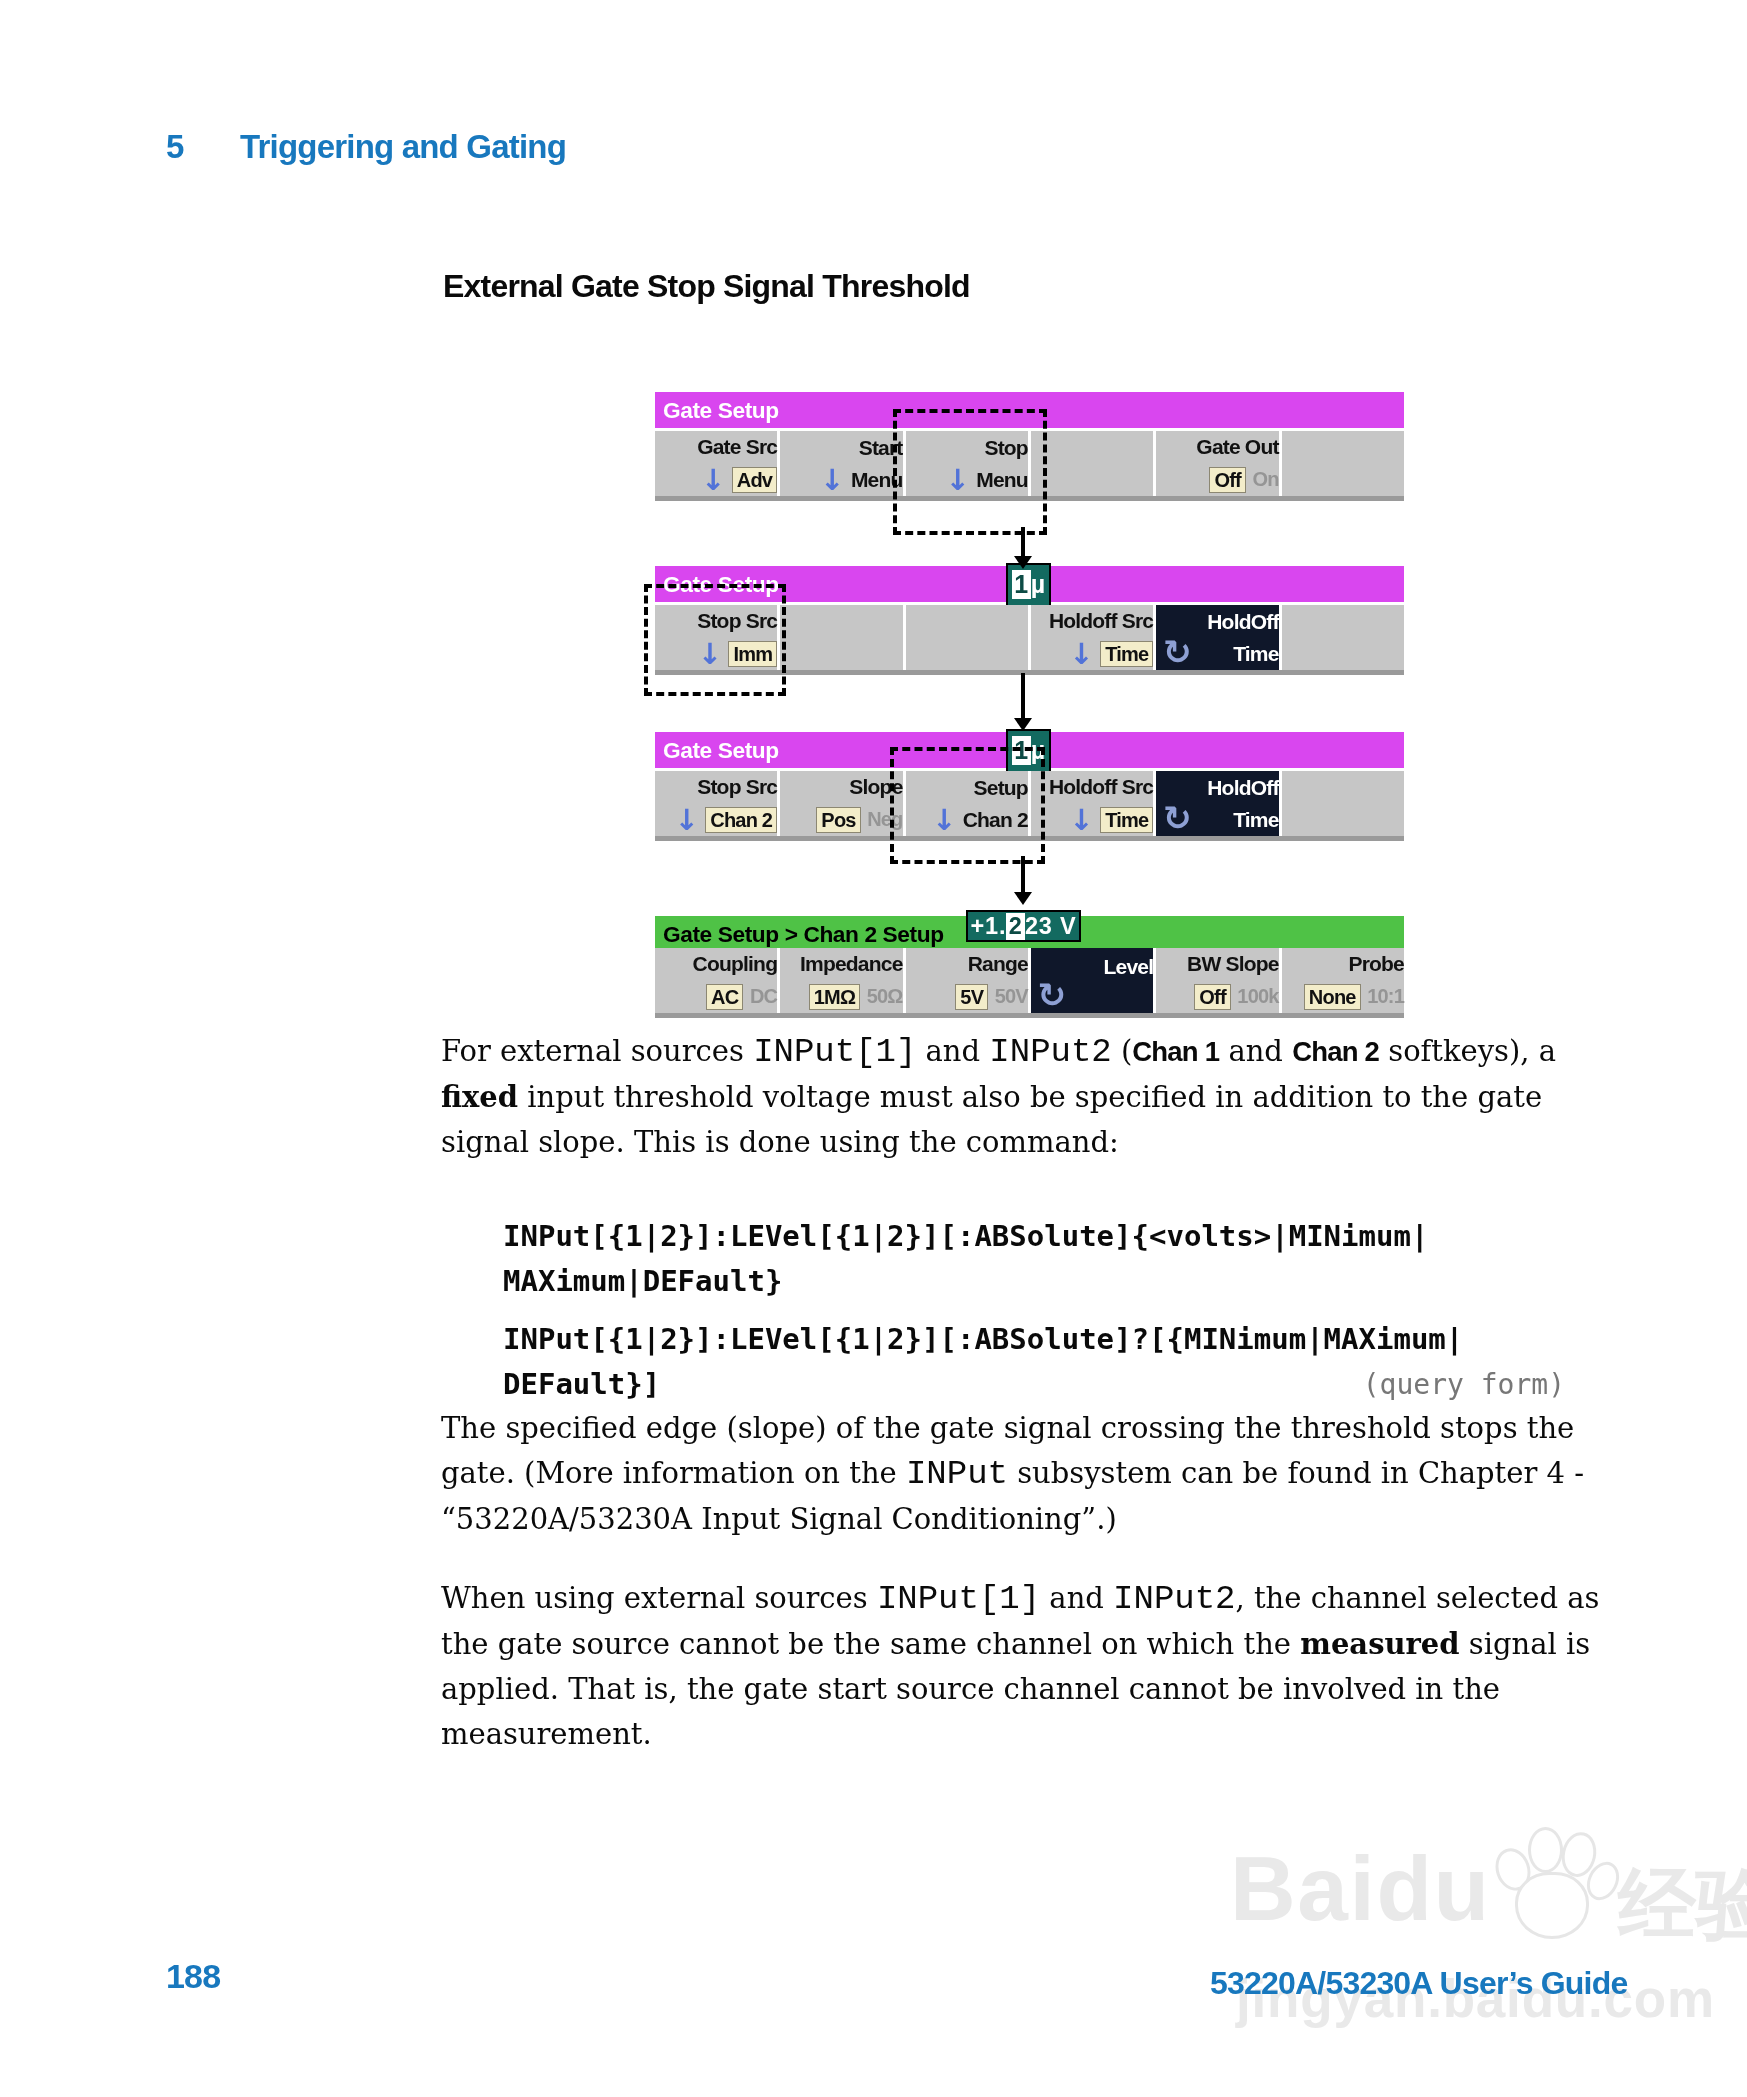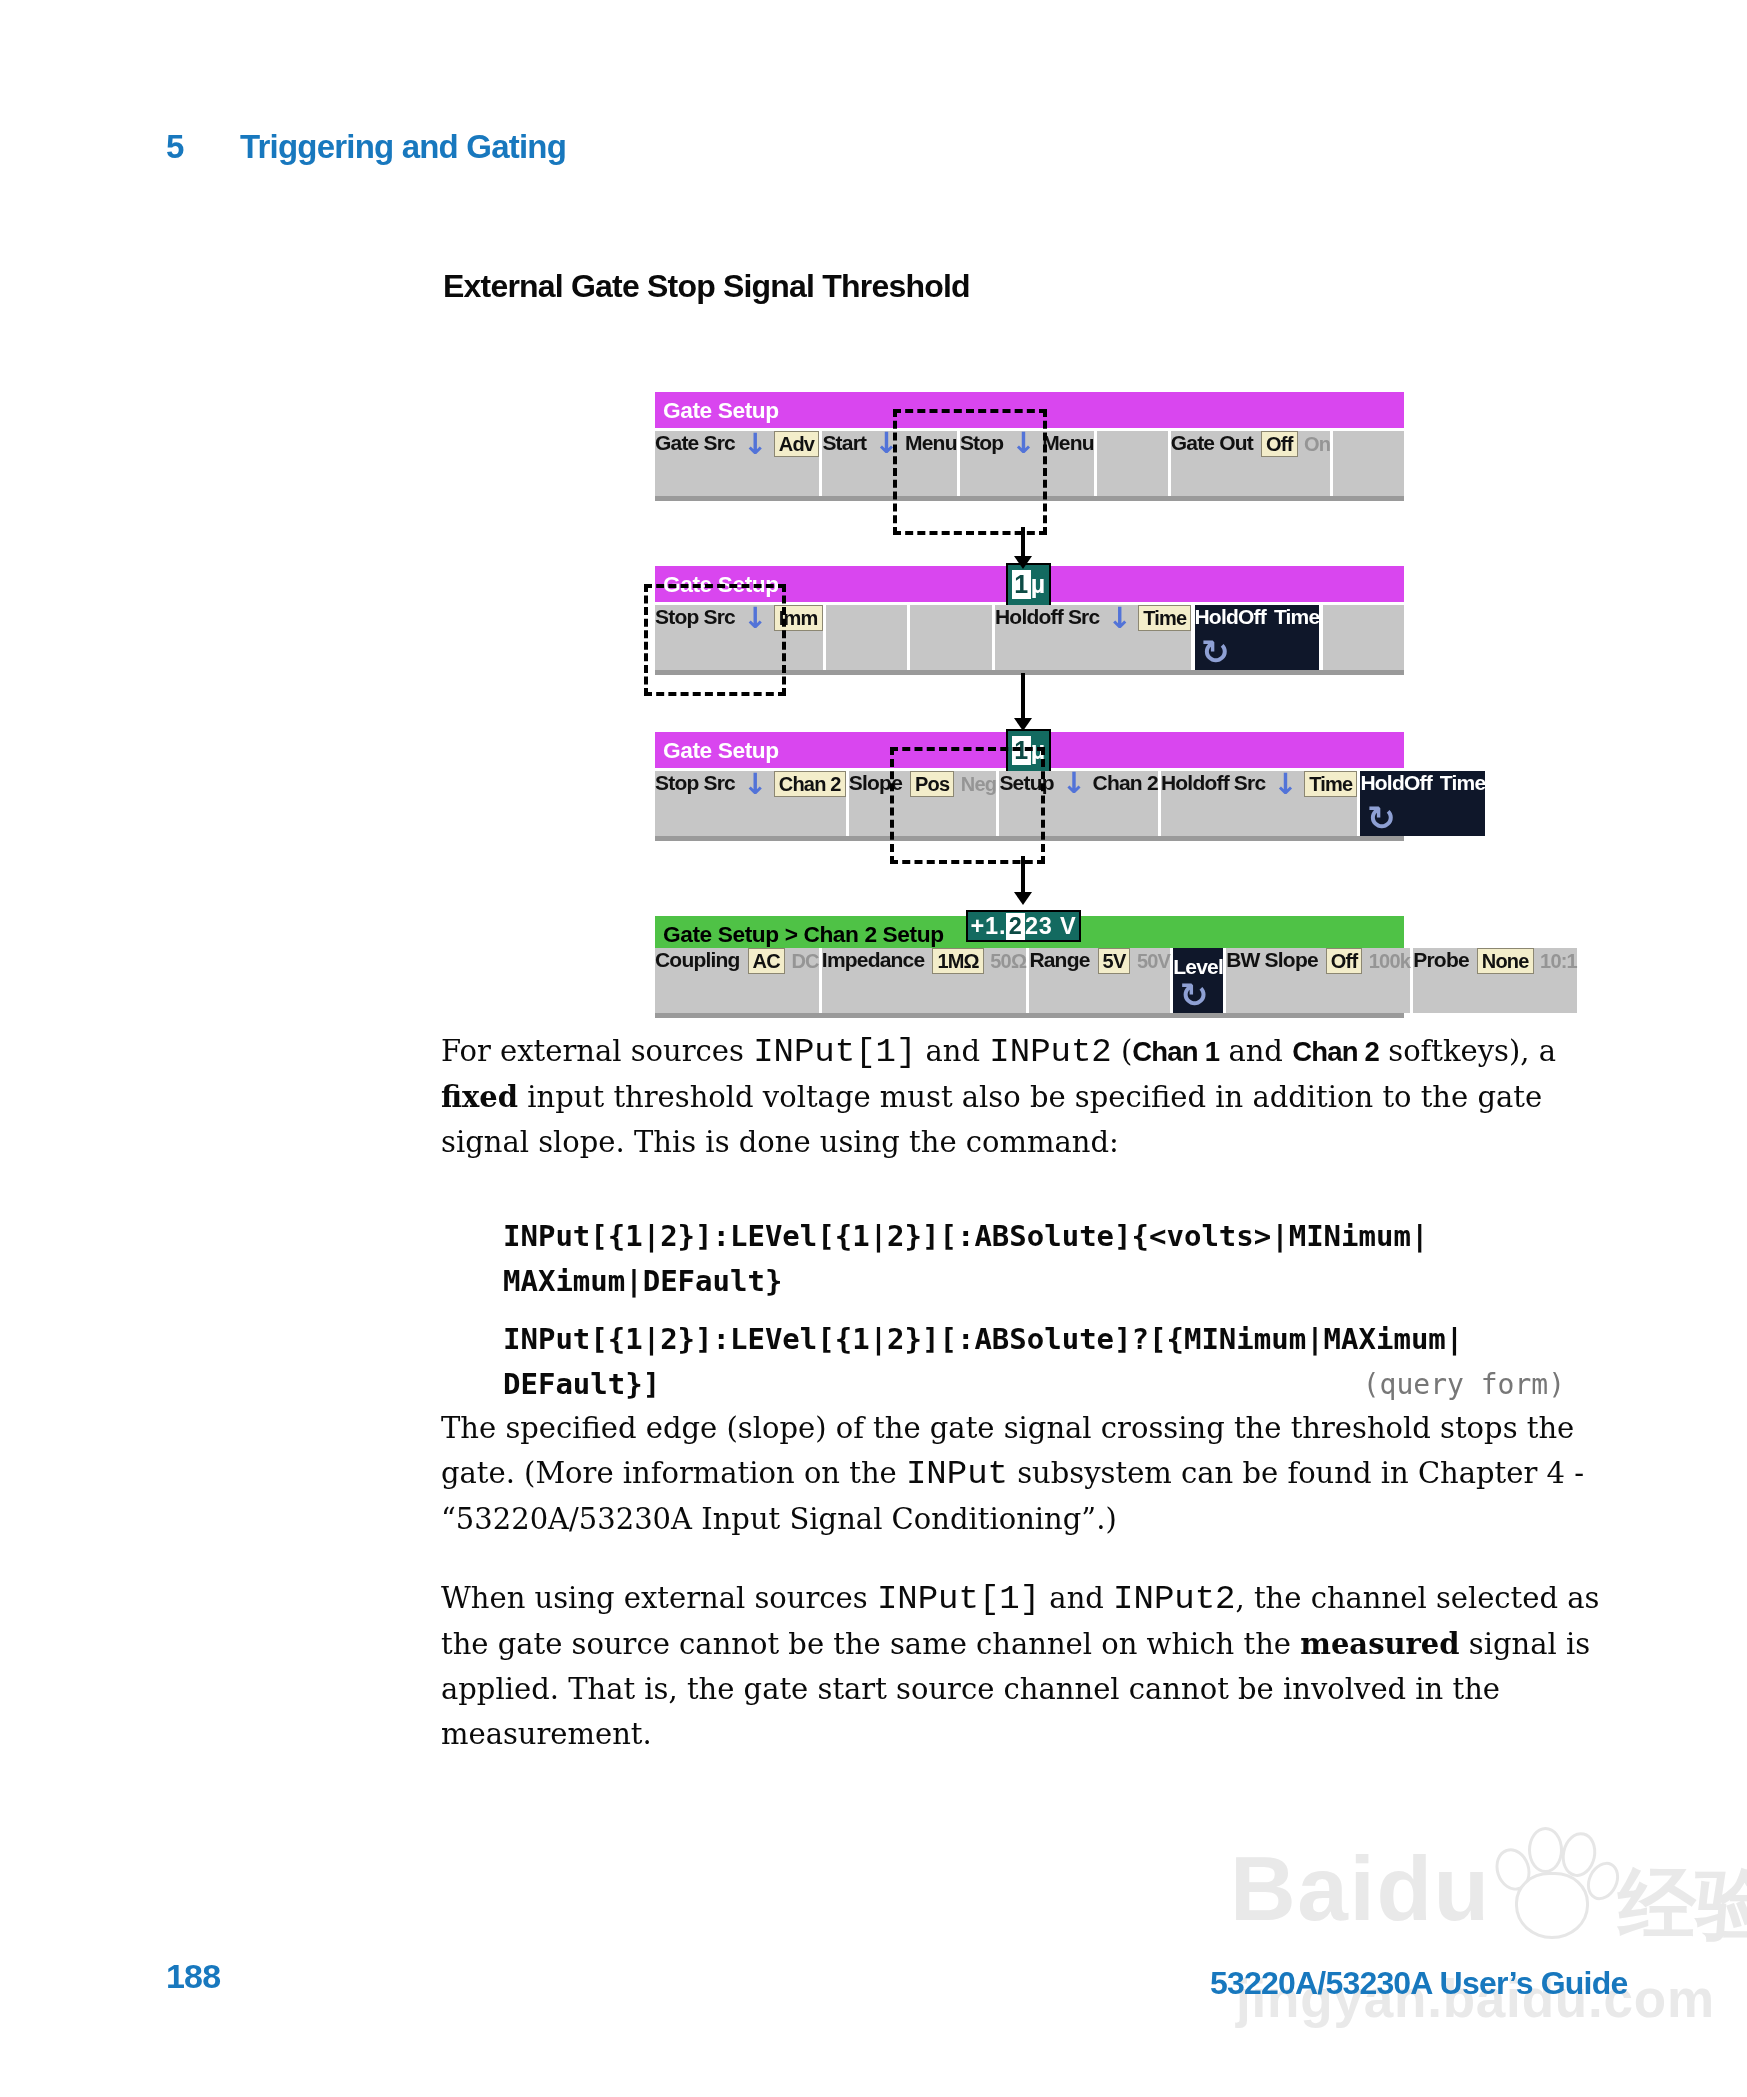--- a/index.html
+++ b/index.html
@@ -16,22 +16,22 @@
 
   
   .panel{position:absolute;left:655px;width:749px;}
   .tbar{position:absolute;left:0;width:749px;height:36px;background:#d946ef;color:#fff;
         font-size:22.7px;font-weight:bold;display:flex;align-items:center;
         padding-left:8px;box-sizing:border-box;letter-spacing:-0.4px;}
   .tbar.green{background:#4fc246;color:#000;margin-top:8px;}
   .skrow{position:absolute;left:0;width:749px;height:65px;display:grid;
          grid-template-columns:repeat(6,1fr);gap:3.2px;background:#fff;
          border-bottom:5.7px solid #9a9a9a;}
-  .cell{position:relative;background:#c6c6c6;display:flex;flex-direction:row;
-        align-items:flex-start;justify-content:center;gap:8px;overflow:visible;}
+  .cell{position:relative;background:#c6c6c6;display:flex;flex-direction:column;
+        align-items:flex-end;justify-content:center;gap:8px;overflow:visible;}
   .cell.sel{background:#0f172a;color:#fff;}
   .lbl{font-size:21px;font-weight:bold;color:#111;letter-spacing:-0.8px;line-height:24px;white-space:nowrap;}
   .cell.sel .lbl{color:#fff;}
   .valrow{display:flex;align-items:center;gap:6.5px;}
   .box{background:#f3edca;border:1.6px solid #8c8772;color:#111;font-size:20px;
        font-weight:bold;padding:0 4px;line-height:24px;letter-spacing:-0.8px;white-space:nowrap;}
   .off{color:#959595;font-size:20px;font-weight:bold;letter-spacing:-0.8px;white-space:nowrap;}
   .darr{color:#5273d8;font-family:"DejaVu Sans",sans-serif;font-size:29px;
         font-weight:bold;line-height:24px;}
   .rot{position:absolute;left:6.5px;bottom:-1.6px;color:#8ea0d4;

